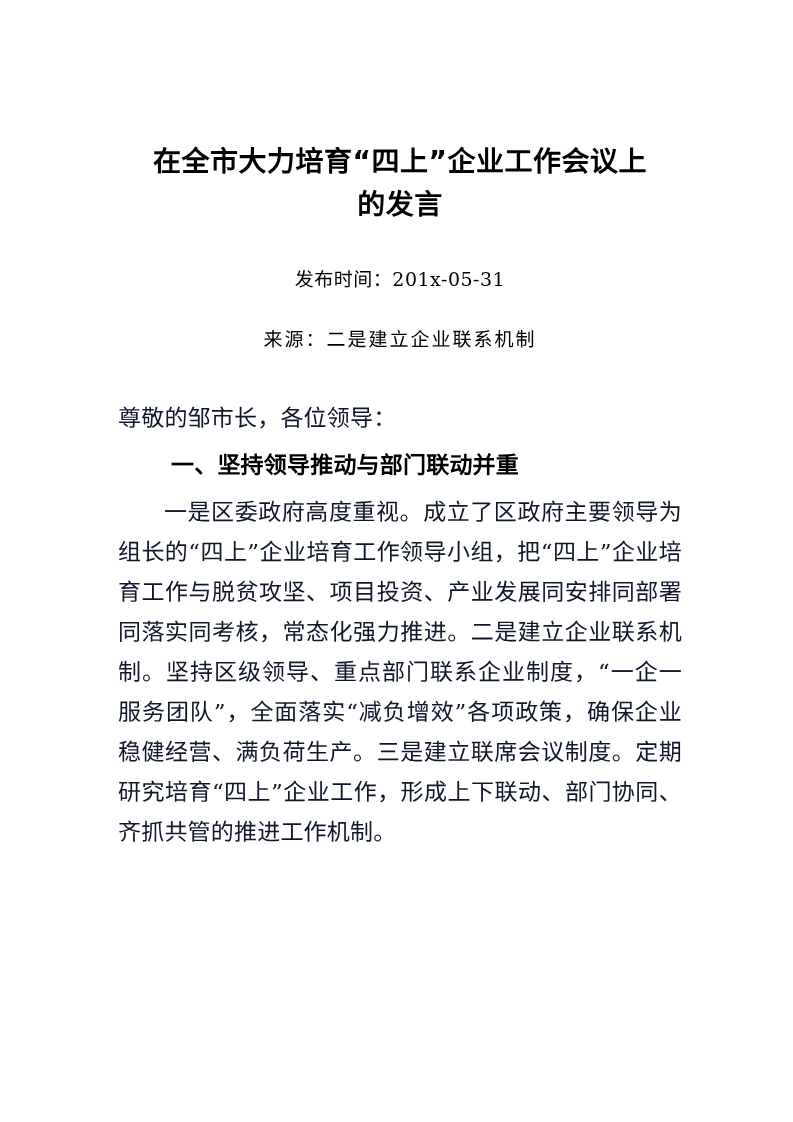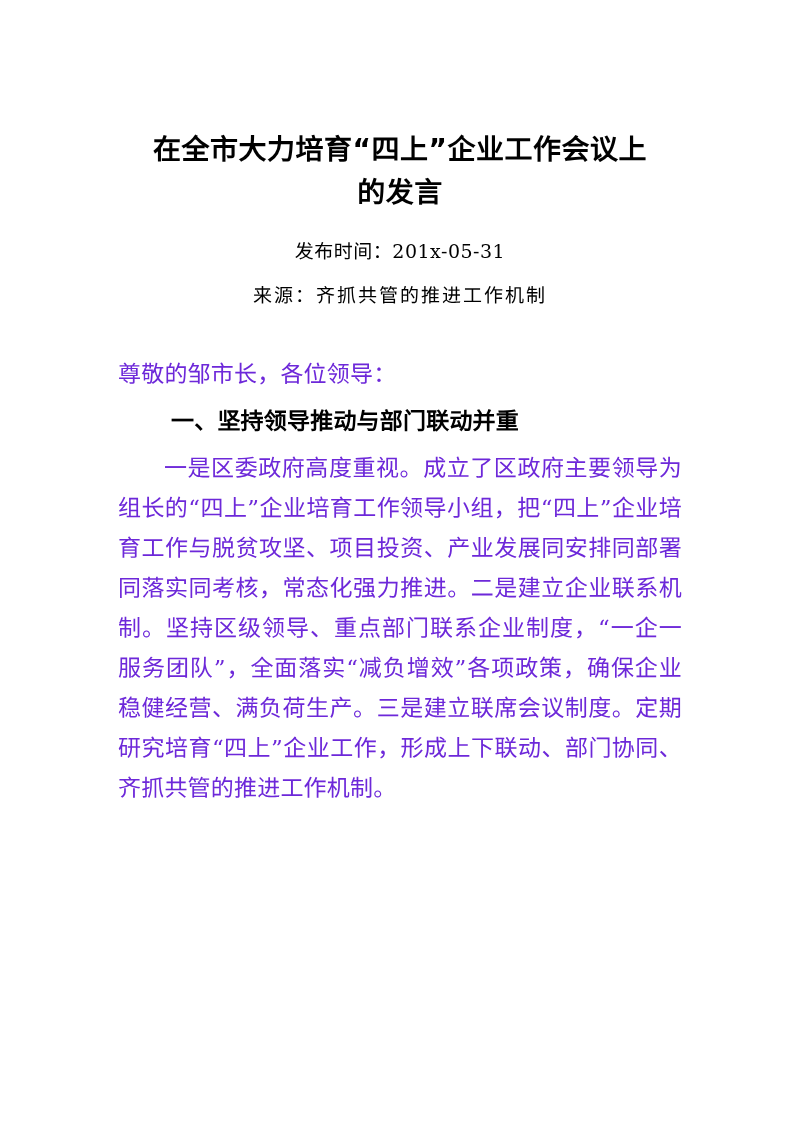--- a/index.html
+++ b/index.html
@@ -14,21 +14,21 @@
     position: relative;
     overflow: hidden;
     font-family: "DejaVu Serif", "Liberation Serif", serif;
     color: #000000;
     -webkit-font-smoothing: antialiased;
   }
 
   .page {
     position: absolute;
     left: 0;
-    top: 0;
+    top: 12px;
     width: 793px;
     height: 980px;
     background: #ffffff;
     box-sizing: border-box;
     padding: 14px;
   }
 
   .content {
     position: absolute;
     left: 118px;
@@ -49,21 +49,21 @@
     color: #000000;
   }
 
   .meta-line {
     text-align: center;
     color: #000000;
     font-family: "DejaVu Serif", "Liberation Serif", serif;
   }
 
   .pub-date {
-    margin: 0;
+    margin: 16px;
     padding-top: 22px;
     font-size: 19px;
     line-height: 30px;
     letter-spacing: 0.5px;
   }
 
   .source {
     margin: 0;
     padding-top: 14px;
     font-size: 19px;
@@ -76,21 +76,21 @@
     padding-top: 44px;
   }
 
   .para {
     margin: 0;
     font-size: 23px;
     line-height: 40px;
     text-align: justify;
     text-justify: inter-ideograph;
     letter-spacing: 0.2px;
-    color: #6d28d9;
+    color: #0f172a;
     font-family: "DejaVu Serif", "Liberation Serif", serif;
   }
 
   .para.salutation {
     text-indent: 0;
   }
 
   .para.indent {
     text-indent: 2em;
   }
@@ -112,21 +112,21 @@
 <div class="page">
   <div class="content">
 
     <h1 class="doc-title">
       <span>在全市大力培育“四上”企业工作会议上</span><br>
       <span>的发言</span>
     </h1>
 
     <p class="meta-line pub-date">发布时间：201x-05-31</p>
 
-    <p class="meta-line source">来源：齐抓共管的推进工作机制</p>
+    <p class="meta-line source">来源：二是建立企业联系机制</p>
 
     <div class="body-block">
 
       <p class="para salutation">尊敬的邹市长，各位领导：</p>
 
 
       <p class="section-heading">一、坚持领导推动与部门联动并重</p>
 
       <p class="para indent">一是区委政府高度重视。成立了区政府主要领导为组长的“四上”企业培育工作领导小组，把“四上”企业培育工作与脱贫攻坚、项目投资、产业发展同安排同部署同落实同考核，常态化强力推进。二是建立企业联系机制。坚持区级领导、重点部门联系企业制度，“一企一服务团队”，全面落实“减负增效”各项政策，确保企业稳健经营、满负荷生产。三是建立联席会议制度。定期研究培育“四上”企业工作，形成上下联动、部门协同、齐抓共管的推进工作机制。</p>
 

